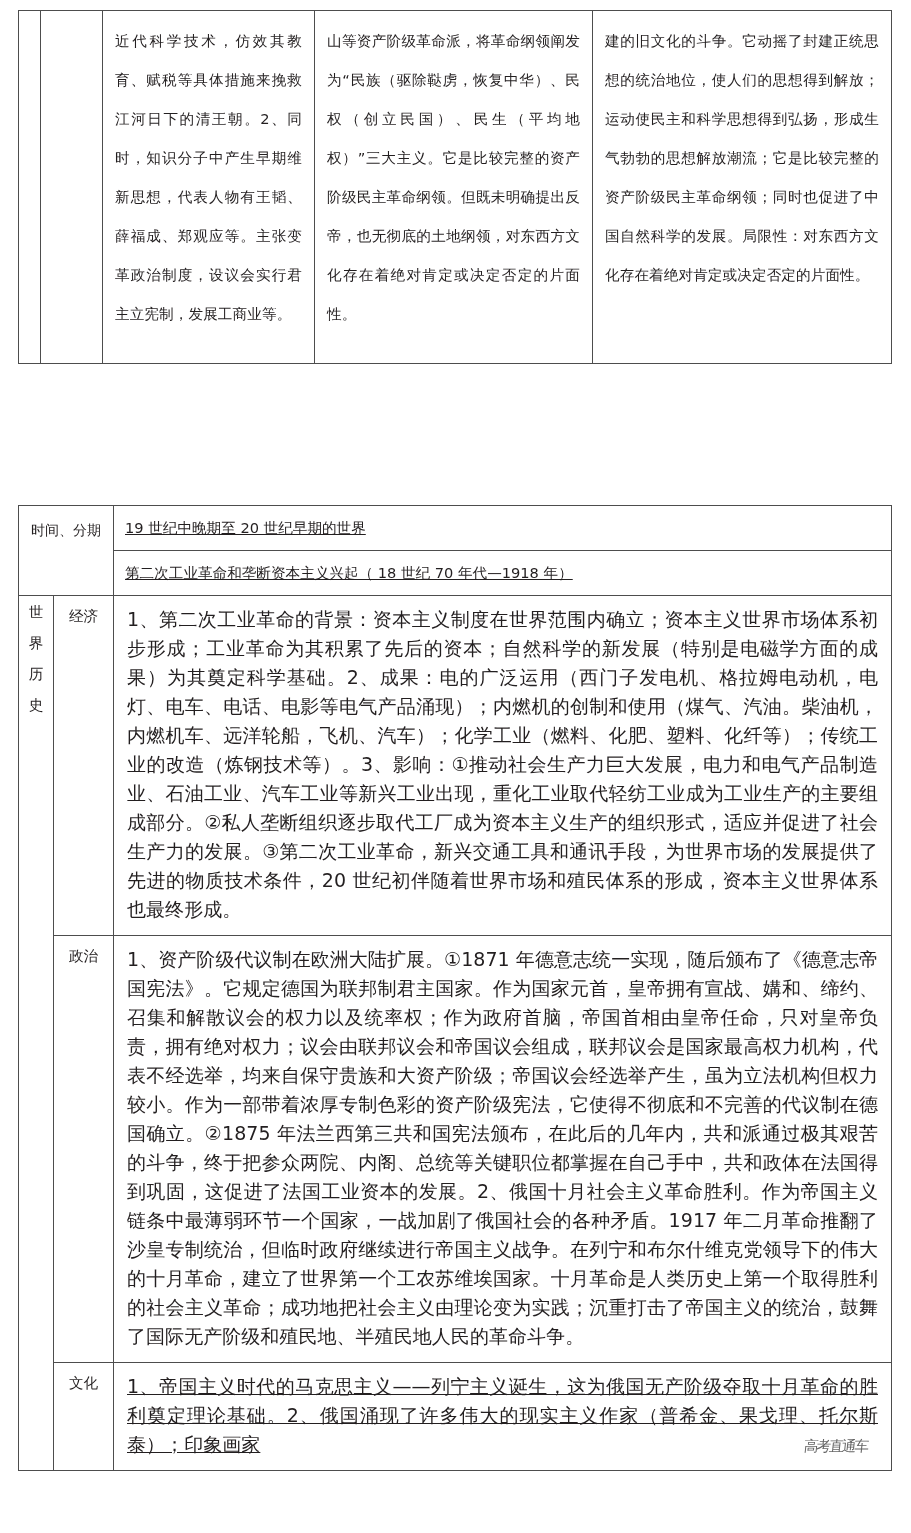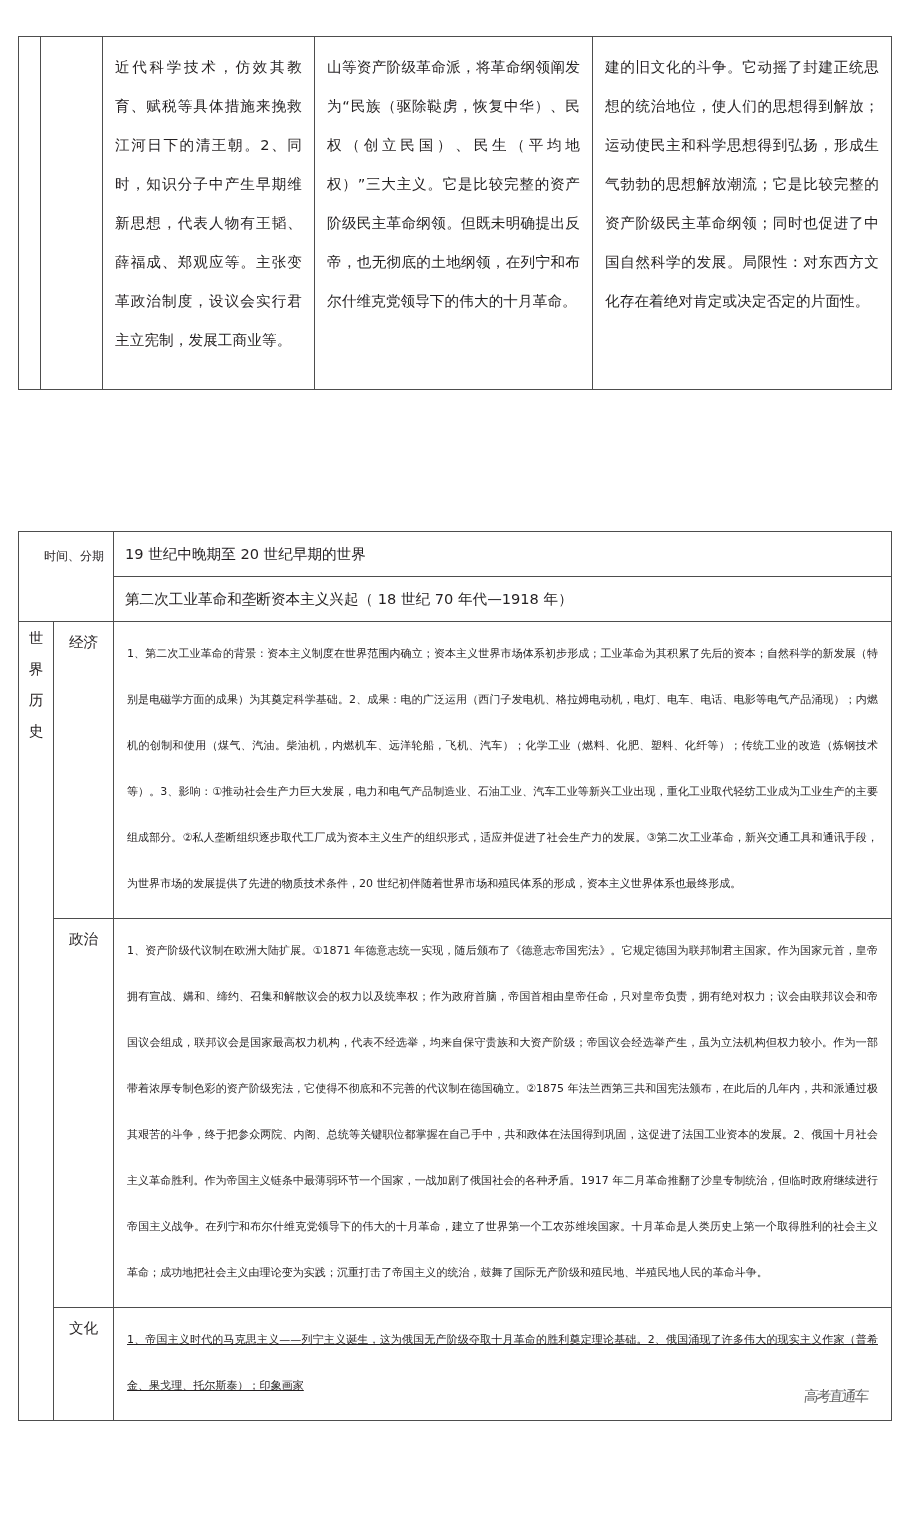--- a/index.html
+++ b/index.html
@@ -21,21 +21,20 @@
     width: 911px;
     height: 1533px;
   }
 
   
   .doc-table {
     border-collapse: collapse;
     table-layout: fixed;
     width: 100%;
     background: #6d28d9;
-    margin-top: 26px;
   }
   .doc-table td {
     border: 1px solid #4d4d4d;
     vertical-align: top;
     padding: 0;
     background: #fff;
   }
 
   
   .table1-wrap {
@@ -68,32 +67,33 @@
     left: 18px;
     top: 505px;
     width: 873px;
   }
   .t2-c1 { width: 35px; }
   .t2-c2 { width: 60px; }
   .t2-c3 { width: 778px; }
 
   .hdr-label {
     padding: 8px 9px 8px 9px;
-    font-size: 12px;
+    font-size: 14px;
     line-height: 32px;
-    text-align: right;
+    text-align: center;
     white-space: nowrap;
   }
   .hdr-text {
     padding: 7px 12px 7px 11px;
     font-size: 14.6px;
     line-height: 30px;
     text-align: left;
     white-space: pre-wrap;
     word-break: break-all;
+    text-decoration: underline;
   }
 
   
   .vlabel {
     text-align: center;
     font-size: 14.6px;
     line-height: 31px;
     padding: 0;
   }
   .vlabel .stack {
@@ -114,22 +114,22 @@
   .rowlabel .inner {
     display: flex;
     align-items: center;
     justify-content: center;
     height: 100%;
     min-height: 40px;
   }
 
   .bodytext {
     padding: 9px 13px 11px 13px;
-    font-size: 11px;
-    line-height: 46px;
+    font-size: 19px;
+    line-height: 29px;
     text-align: justify;
     text-justify: inter-ideograph;
     word-break: break-all;
     white-space: pre-wrap;
     letter-spacing: 0.05px;
   }
 
   
   .overlap-mark {
     position: absolute;
@@ -165,21 +165,21 @@
           <td>
             <div class="cellbody empty"></div>
           </td>
           <td>
             <div class="cellbody empty"></div>
           </td>
           <td>
             <div class="cellbody">近代科学技术，仿效其教育、赋税等具体措施来挽救江河日下的清王朝。2、同时，知识分子中产生早期维新思想，代表人物有王韬、薛福成、郑观应等。主张变革政治制度，设议会实行君主立宪制，发展工商业等。</div>
           </td>
           <td>
-            <div class="cellbody">山等资产阶级革命派，将革命纲领阐发为“民族（驱除鞑虏，恢复中华）、民权（创立民国）、民生（平均地权）”三大主义。它是比较完整的资产阶级民主革命纲领。但既未明确提出反帝，也无彻底的土地纲领，在列宁和布尔什维克党领导下的伟大的十月革命。</div>
+            <div class="cellbody">山等资产阶级革命派，将革命纲领阐发为“民族（驱除鞑虏，恢复中华）、民权（创立民国）、民生（平均地权）”三大主义。它是比较完整的资产阶级民主革命纲领。但既未明确提出反帝，也无彻底的土地纲领，对东西方文化存在着绝对肯定或决定否定的片面性。</div>
           </td>
           <td>
             <div class="cellbody">建的旧文化的斗争。它动摇了封建正统思想的统治地位，使人们的思想得到解放；运动使民主和科学思想得到弘扬，形成生气勃勃的思想解放潮流；它是比较完整的资产阶级民主革命纲领；同时也促进了中国自然科学的发展。局限性：对东西方文化存在着绝对肯定或决定否定的片面性。</div>
           </td>
         </tr>
       </tbody>
     </table>
   </div>
 
   <div class="table2-wrap">

